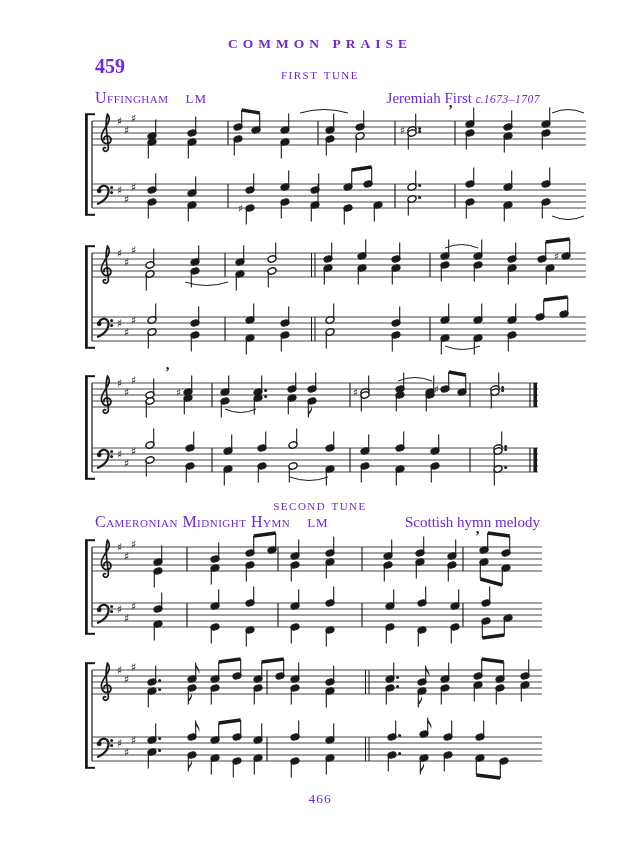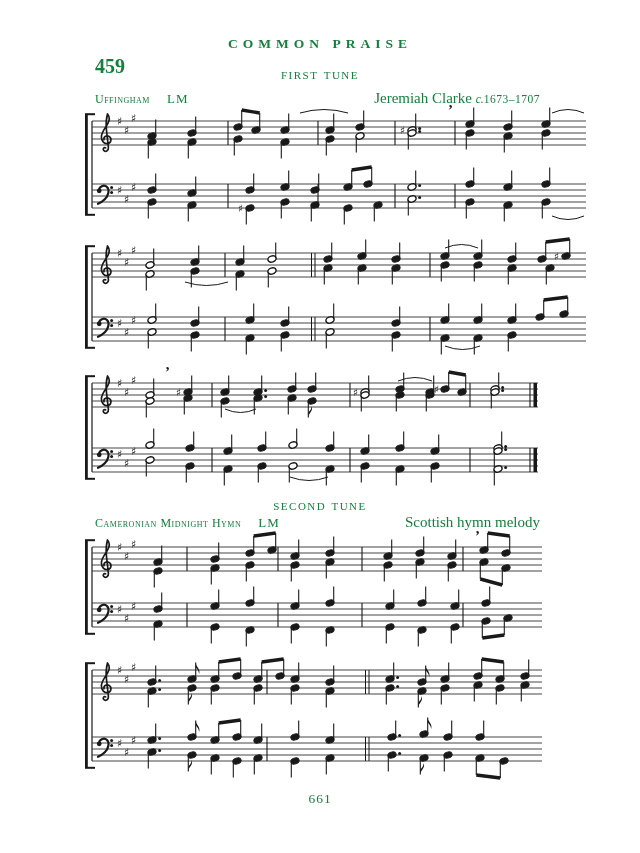--- a/index.html
+++ b/index.html
@@ -1,53 +1,53 @@
 <!DOCTYPE html>
 <html><head>
 <meta charset="utf-8">
 <style>
   html,body{margin:0;padding:0;background:#fff;}
   .page{position:relative;width:640px;height:853px;background:#ffffff;overflow:hidden;
-        font-family:"Liberation Serif",serif;color:#15803d;}
+        font-family:"Liberation Serif",serif;color:#6d28d9;}
   .abs{position:absolute;}
   .center{left:0;width:640px;text-align:center;}
   .cp-header{top:36px;font-size:13.5px;letter-spacing:5px;font-weight:600;}
   .hymn-number{left:95px;top:55px;font-size:20px;font-weight:700;}
   .tune-label{font-variant:small-caps;text-transform:lowercase;font-size:15px;letter-spacing:1.5px;}
   .label1{top:66px;}
   .label2{top:497px;}
   .tune-line{left:95px;width:445px;display:flex;justify-content:space-between;align-items:baseline;}
   .line1{top:87px;}
   .line2{top:511px;}
-  .tune-name{font-variant:small-caps;font-size:12px;letter-spacing:0.5px;}
+  .tune-name{font-variant:small-caps;font-size:16px;letter-spacing:0.5px;}
   .meter{font-variant:small-caps;text-transform:lowercase;font-size:18px;letter-spacing:1px;margin-left:17px;}
   .composer{font-size:15px;}
   .circa{font-size:11.5px;font-style:italic;}
-  .dates{font-size:11.5px;letter-spacing:0.5px;}
+  .dates{font-size:11.5px;letter-spacing:0.5px;font-style:italic;}
   .attribution{font-size:15px;}
   .page-number{top:791px;font-size:13.5px;letter-spacing:1px;}
   svg#score{position:absolute;left:0;top:0;}
 </style>
 </head>
 <body>
 
 <div class="page">
 
   <div class="abs center cp-header">COMMON PRAISE</div>
 
   <div class="abs hymn-number">459</div>
 
   <div class="abs center tune-label label1">First Tune</div>
 
   <div class="abs tune-line line1">
     <span>
       <span class="tune-name">Uffingham</span><span class="meter">LM</span>
     </span>
     <span class="composer">
-      <span>Jeremiah Clarke</span>
+      <span>Jeremiah First</span>
       <span class="circa">c.</span><span class="dates">1673–1707</span>
     </span>
   </div>
 
   <div class="abs center tune-label label2">Second Tune</div>
 
   <div class="abs tune-line line2">
     <span>
       <span class="tune-name">Cameronian Midnight Hymn</span><span class="meter">LM</span>
     </span>
@@ -761,15 +761,15 @@
           <line x1="218.7" y1="723" x2="240.7" y2="720" stroke="#191919" stroke-width="3.4"></line>
           <ellipse cx="480" cy="758" rx="4.2" ry="3" transform="rotate(-18 480 758)" fill="#191919" stroke="#191919" stroke-width="1"></ellipse>
           <ellipse cx="504" cy="761" rx="4.2" ry="3" transform="rotate(-18 504 761)" fill="#191919" stroke="#191919" stroke-width="1"></ellipse>
           <line x1="476.3" y1="758" x2="476.3" y2="775" stroke="#191919" stroke-width="1.1"></line>
           <line x1="500.3" y1="761" x2="500.3" y2="778" stroke="#191919" stroke-width="1.1"></line>
           <line x1="476.3" y1="775" x2="500.3" y2="778" stroke="#191919" stroke-width="3.4"></line>
         </g>
       </g>
     </svg>
 
-  <div class="abs center page-number">661</div>
+  <div class="abs center page-number">466</div>
 
 </div>
 
 </body></html>

